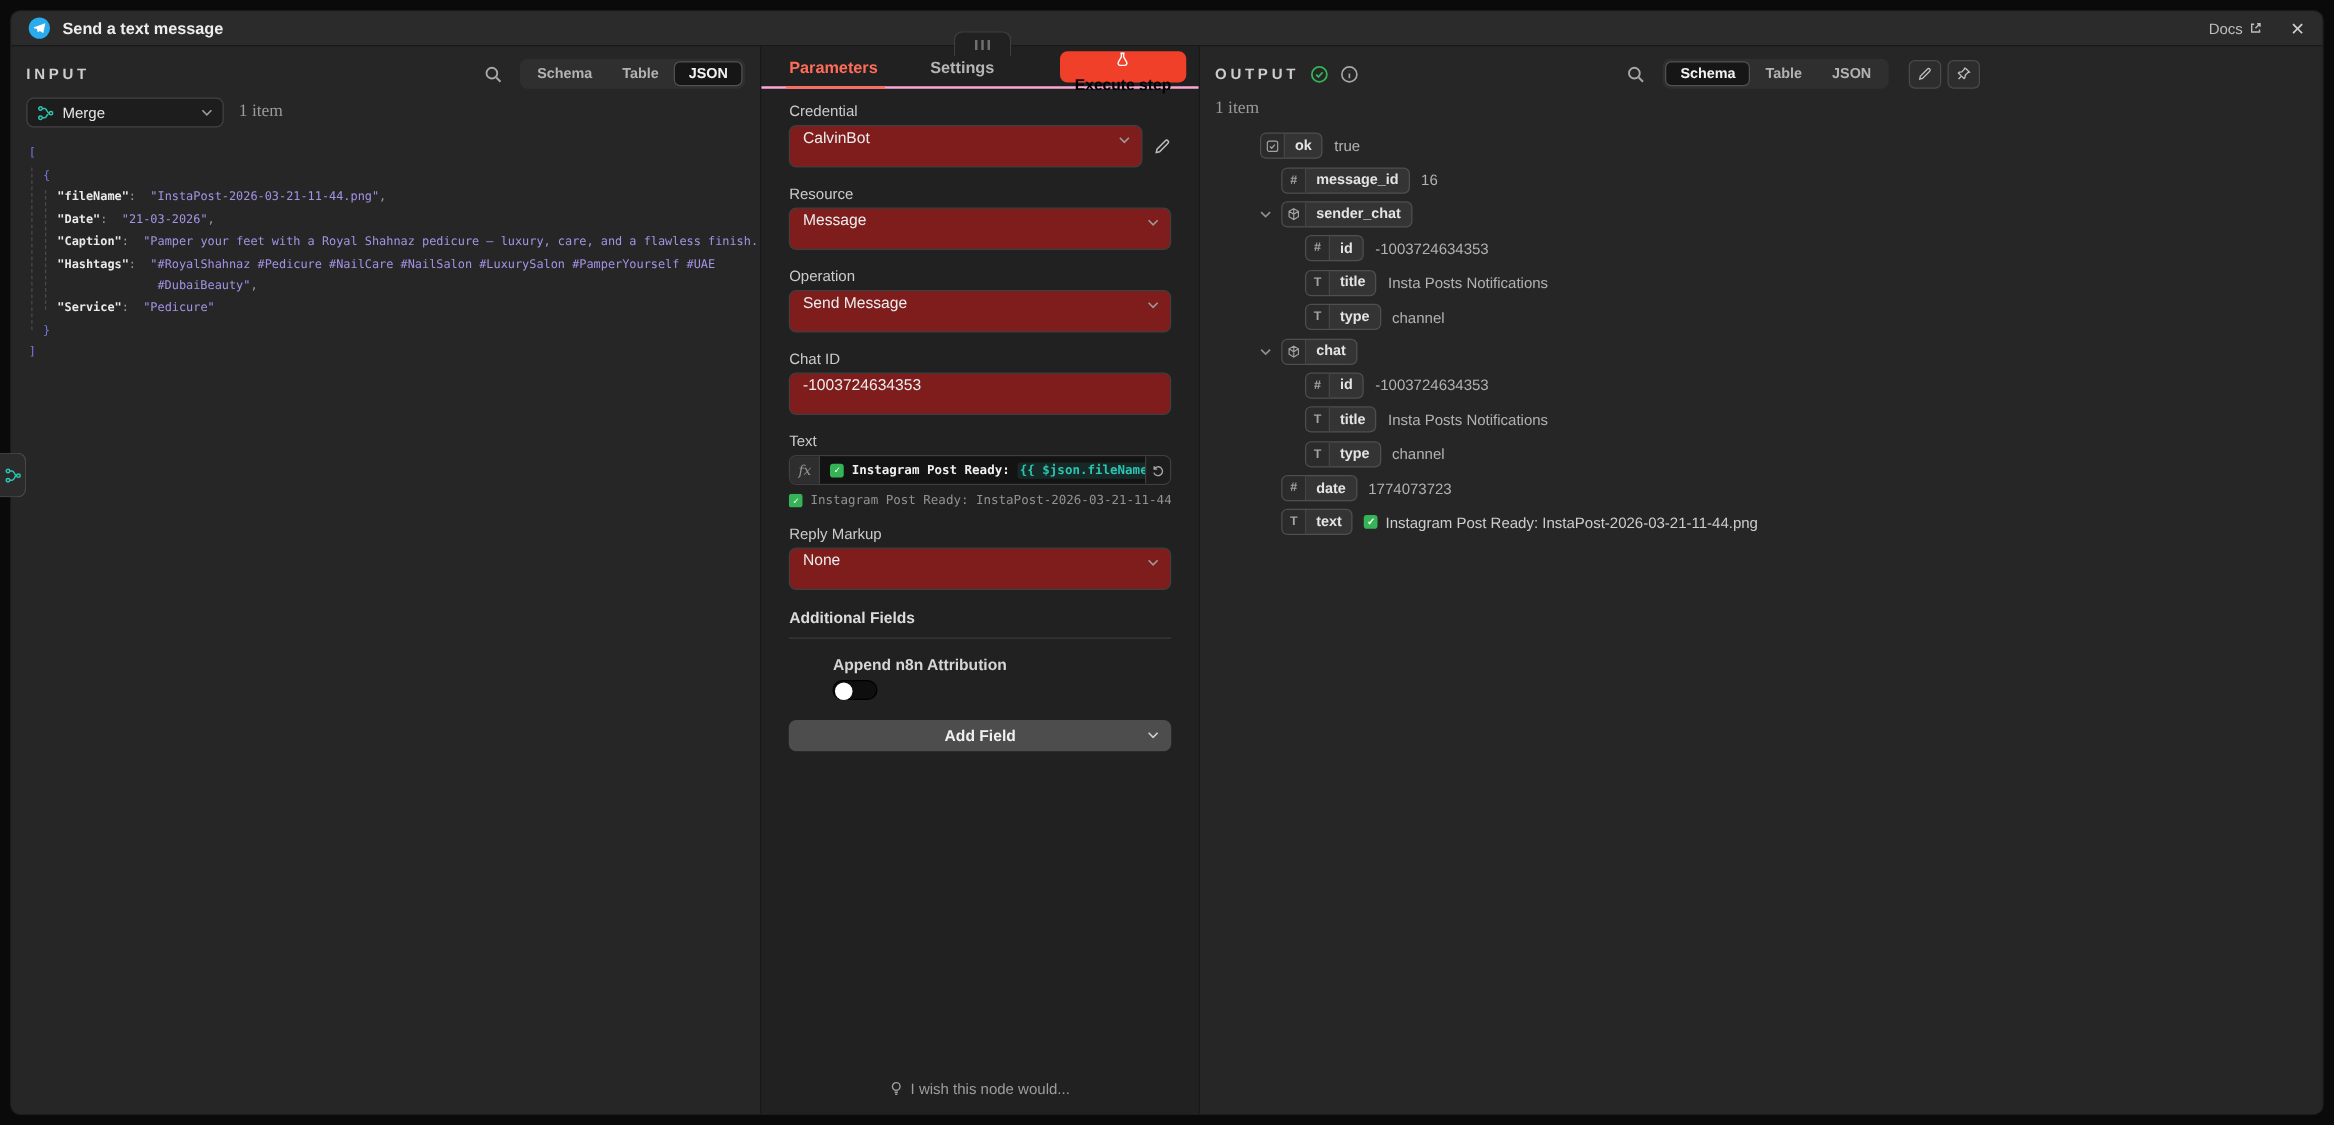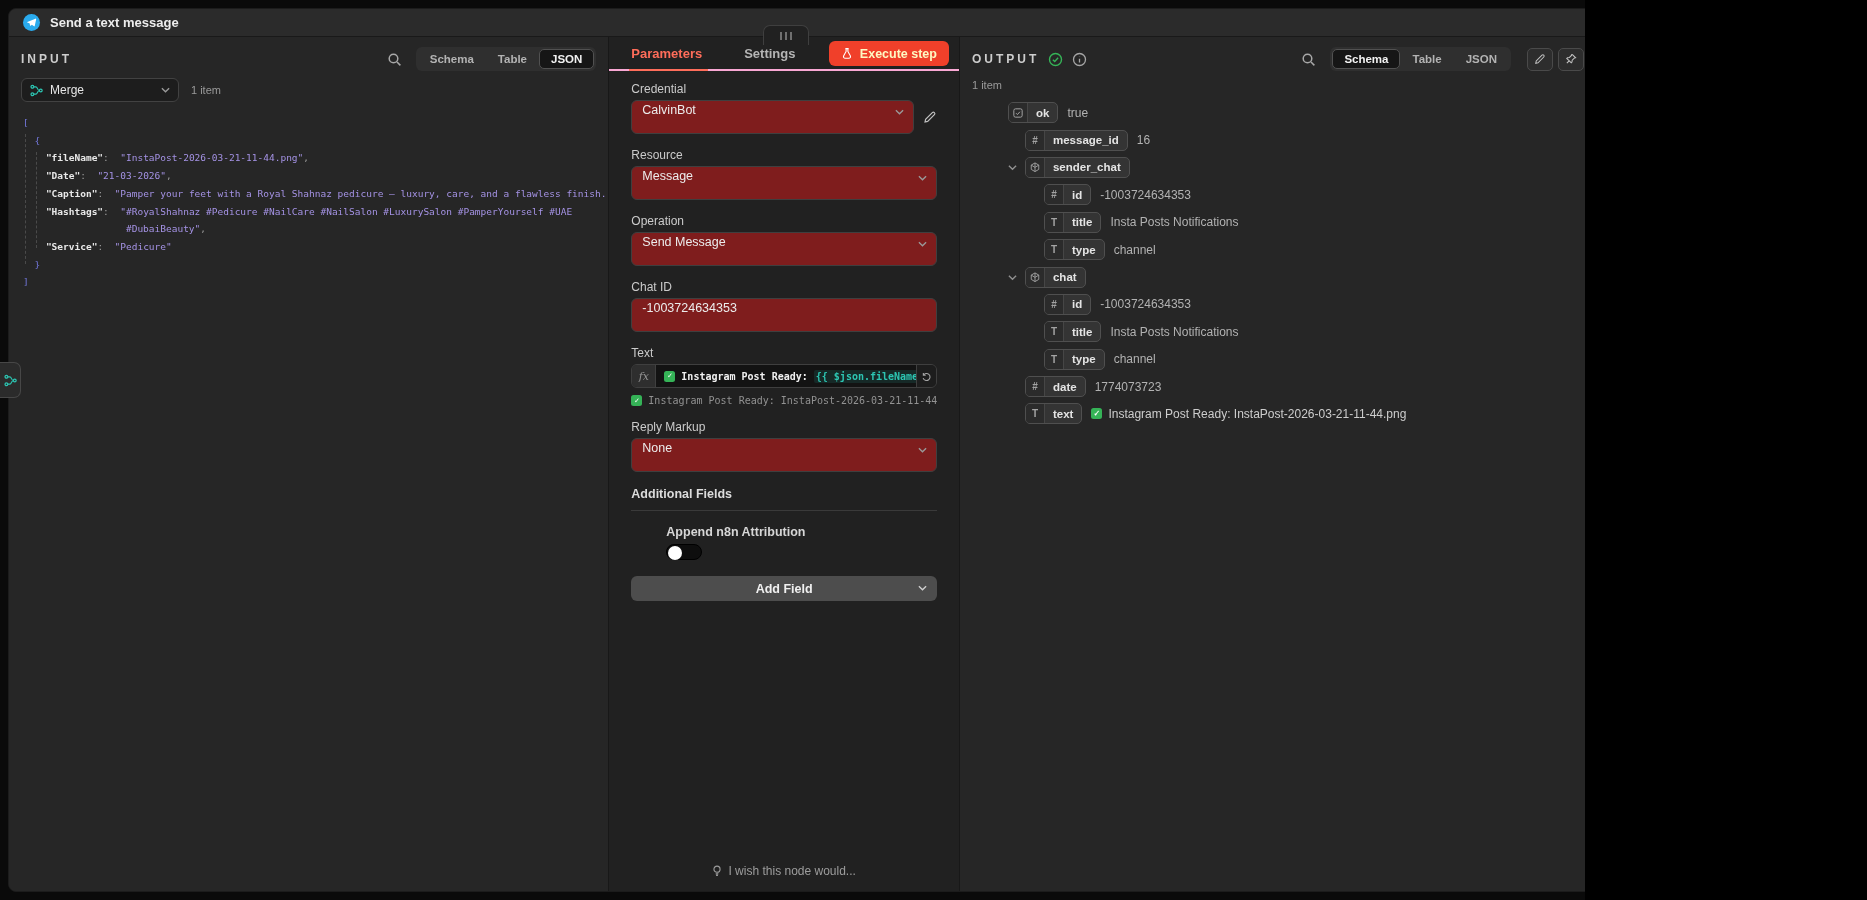--- a/index.html
+++ b/index.html
@@ -1,17 +1,17 @@
 <!DOCTYPE html>
 <html style="--accent: #ff6d5a; --execute: #f0402a; --teal: #2cc5b2; --telegram: #2aabee; --success: #35b357; --json-key: #e9e9e9; --json-string: #a492e4; --json-bracket: #7479df; --json-punct: #9a9a9a;"><head>
 <meta charset="utf-8">
 <style>
   * { box-sizing: border-box; margin: 0; padding: 0; }
   body { background:#000; font-family:"Liberation Sans", sans-serif; }
-  .stage { position:relative; width:1585px; height:900px; background:#0a0a0a; overflow:hidden; }
+  .stage { position:relative; width:1867px; height:900px; background:#0a0a0a; overflow:hidden; }
   .modal { position:absolute; left:8px; top:8px; width:1851px; height:884px; background:#262626;
            border-radius:8px; overflow:hidden; border:1px solid #1c1c1c; }
   
   .titlebar { position:relative; height:28px; background:#2b2b2b; border-bottom:1px solid #191919;
               display:flex; align-items:center; padding:0 14px; z-index:5; }
   .tg-badge { width:17px; height:17px; border-radius:50%; background:var(--telegram); display:flex;
               align-items:center; justify-content:center; margin-right:10px; flex:none; }
   .ndv-title { font-size:13px; font-weight:bold; color:#ededed; }
   .tb-right { margin-left:auto; display:flex; align-items:flex-end; gap:22px; }
   .docs-link { display:flex; align-items:center; gap:5px; color:#bdbdbd; font-size:12px; cursor:pointer; }
@@ -29,21 +29,21 @@
   .tabgroup { display:flex; background:#2f2f2f; border-radius:6px; padding:2px; margin-left:14px; }
   .tabgroup .vtab { font-size:11.5px; font-weight:bold; color:#b3b3b3; padding:3px 11px; border-radius:5px;
                     border:1px solid transparent; cursor:pointer; }
   .tabgroup .vtab.active { background:#161616; border-color:#515151; color:#f2f2f2; }
   
   .input-sub { display:flex; align-items:center; margin:9px 12px 0; }
   .src-select { display:flex; align-items:center; width:158px; height:24px; background:#1d1d1d;
                 border:1px solid #424242; border-radius:6px; padding:0 8px; cursor:pointer; }
   .src-select .lbl { font-size:12px; color:#e6e6e6; margin-left:7px; }
   .src-select .chev { margin-left:auto; }
-  .items-count { font-size:11px; color:#9a9a9a; margin-left:12px; }
+  .items-count { font-size:14px; color:#9a9a9a; margin-left:12px;font-family:Liberation Serif, serif; }
   .json-view { position:relative; padding:12px 0 0 14px; font-family:"DejaVu Sans Mono", monospace;
                font-size:9.5px; line-height:17.7px; }
   .jline { white-space:pre; }
   .jk { color:var(--json-key); font-weight:bold; }
   .js { color:var(--json-string); }
   .jb { color:var(--json-bracket); }
   .jp { color:var(--json-punct); }
   .jguide { position:absolute; width:0; border-left:1px dashed #4a4a4a; }
   .edge-tab { position:absolute; left:0; top:362px; width:21px; height:36px; background:#2b2b2b;
               border:1px solid #474747; border-left:none; border-radius:0 7px 7px 0; z-index:9;
@@ -54,22 +54,22 @@
            display:flex; align-items:center; justify-content:center; gap:3px; cursor:grab; }
   .notch i { display:block; width:2px; height:8px; background:#6f6f6f; }
   .mid-tabs { position:relative; display:flex; align-items:center; gap:42px; height:34px;
               padding:0 0 0 22px; border-bottom:2px solid #f9a8d4; }
   .mtab { font-size:13px; font-weight:bold; color:#b5b5b5; cursor:pointer; position:relative;
           height:34px; display:flex; align-items:center; }
   .mtab.active { color:var(--accent); }
   .mtab.active::after { content:""; position:absolute; left:-2px; right:-6px; bottom:-1px; height:2px;
                         background:var(--accent); }
   .exec-btn { position:absolute; right:10px; top:4px; height:25px; display:flex; align-items:center; gap:7px;
-              background:var(--execute); color:#fef9c3; font-size:12.5px; font-weight:bold; padding:0 12px;
-              border-radius:6px; cursor:pointer; }
+              background:var(--execute); color:#000000; font-size:12.5px; font-weight:bold; padding:0 12px;
+              border-radius:6px; cursor:pointer;flex-direction:column; }
   .form { padding:12px 22px 0; }
   .flabel { font-size:12px; color:#cbcbcb; height:12px; line-height:12px; margin-bottom:5px; }
   .fgroup { margin-bottom:15px; }
   .control { position:relative; height:24px; background:#7f1d1d; border:1px solid #3f3f3f; border-radius:6px;
              display:flex; align-items:flex-end; padding:16px 10px; font-size:12.5px; color:#ececec; cursor:pointer; }
   .control .chev { position:absolute; right:9px; top:8px; }
   .cred-row { display:flex; align-items:center; }
   .cred-row .control { flex:1; }
   .fx-row { display:flex; height:24px; border:1px solid #3f3f3f; border-radius:6px; overflow:hidden; }
   .fx-tag { width:24px; background:#2e2e2e; border-right:1px solid #3f3f3f; display:flex; align-items:center;

